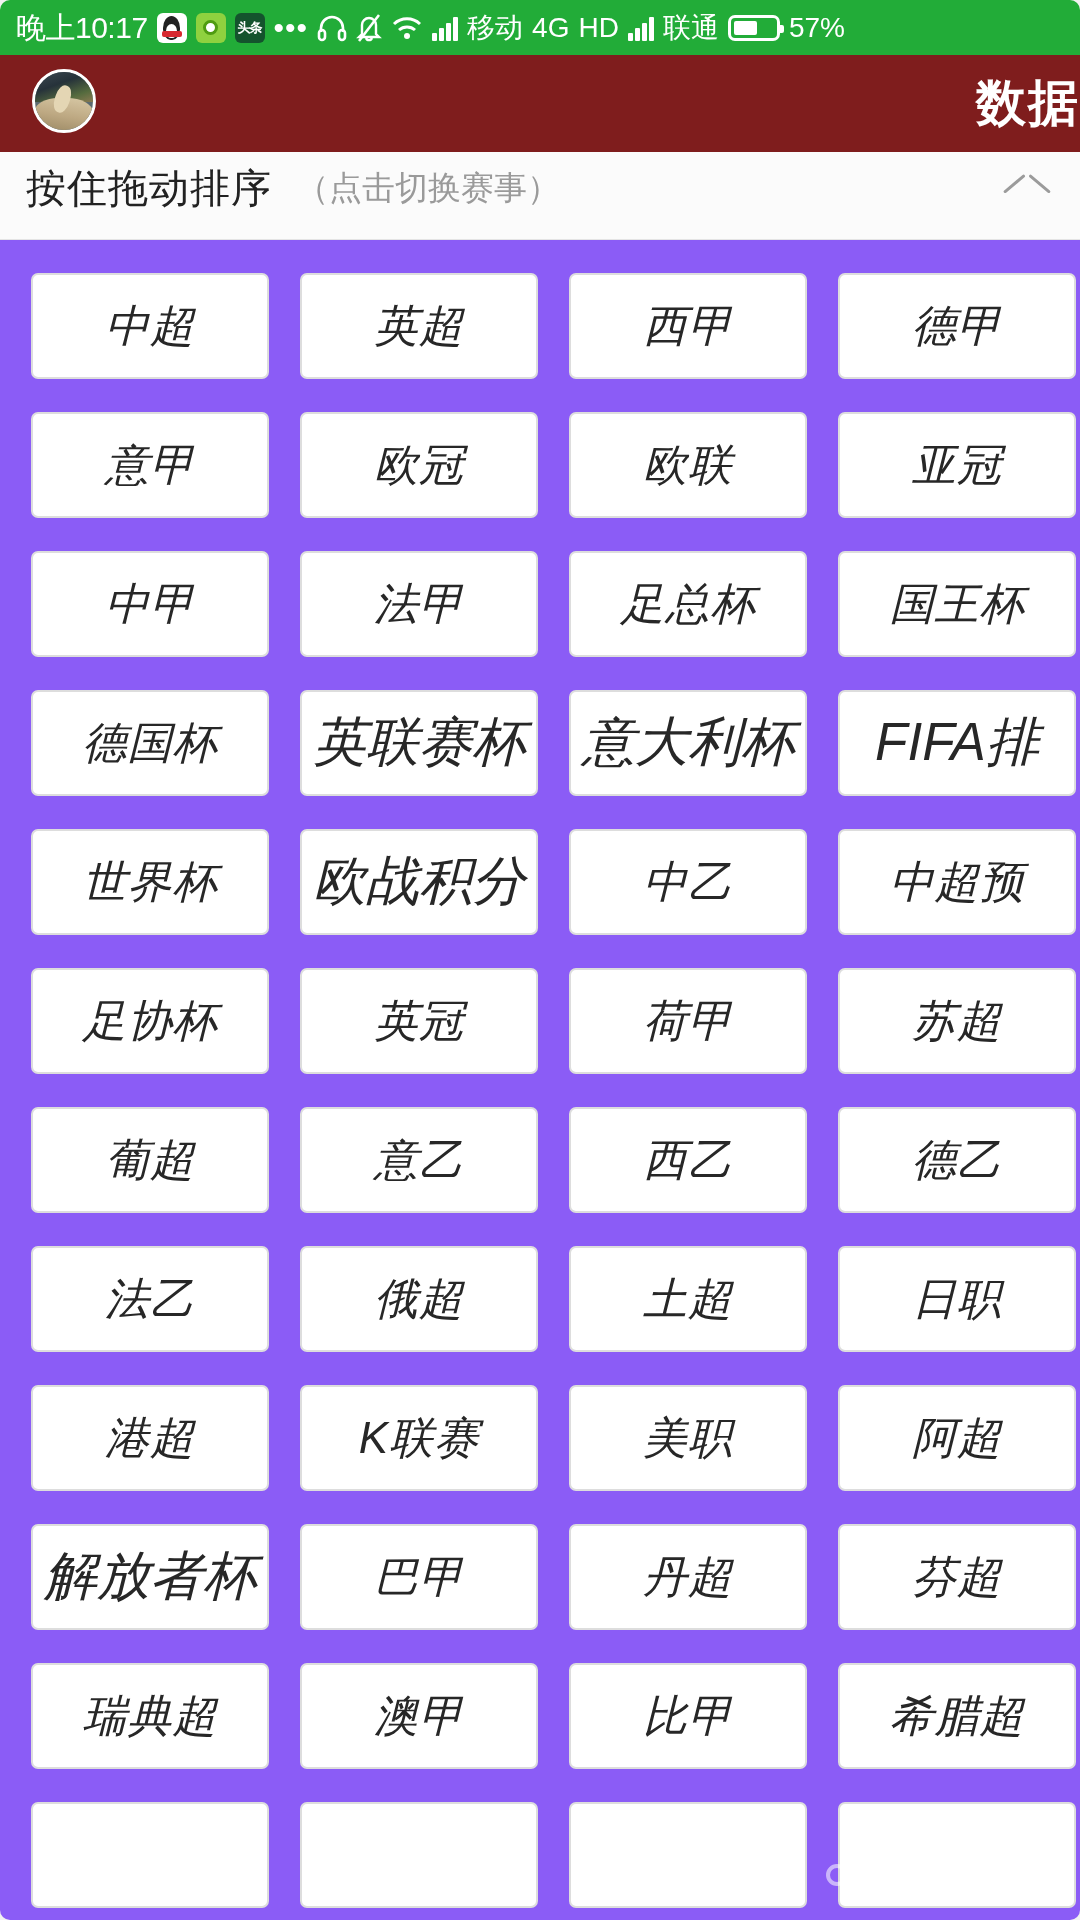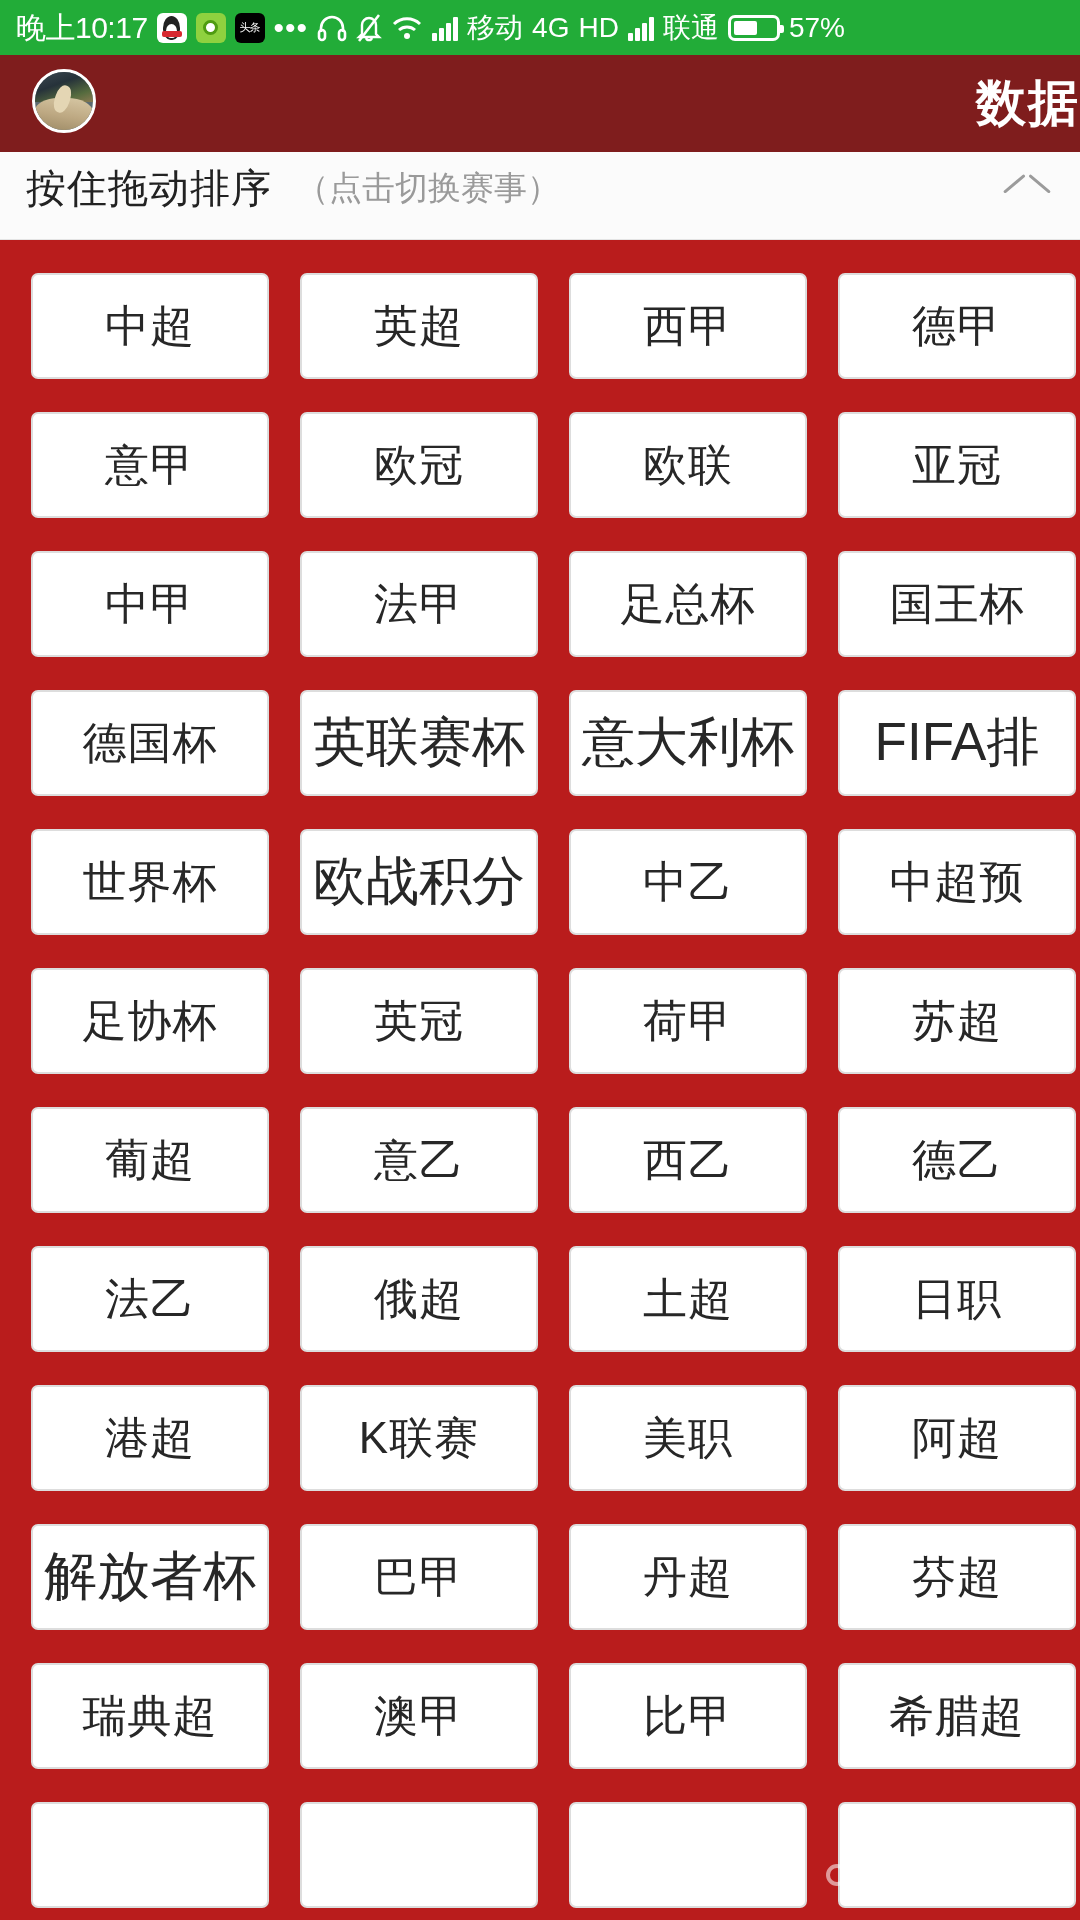--- a/index.html
+++ b/index.html
@@ -11,20 +11,21 @@
     background: #f2f2f2;
     font-family: "Liberation Sans", "DejaVu Sans", sans-serif;
   }
 
   #app {
     position: relative;
     width: 1080px;
     height: 1920px;
     background: #f2f2f2;
     overflow: hidden;
+    border-radius: 10px;
   }
 
   
   .statusbar {
     height: 55px;
     background: #22ac38;
     display: flex;
     align-items: center;
     padding: 0 14px 0 16px;
     box-sizing: border-box;
@@ -83,24 +84,24 @@
   }
   .icon-green .ball {
     width: 15px;
     height: 15px;
     border-radius: 50%;
     background: #ffffff;
     border: 3px solid #4f9c12;
     box-sizing: border-box;
   }
   .icon-red {
-    background: #000000;
+    background: #14532d;
     color: #fff;
-    font-size: 11px;
-    font-weight: normal;
+    font-size: 13px;
+    font-weight: bold;
     letter-spacing: -1px;
   }
   .sb-dots {
     font-size: 30px;
     line-height: 0.4;
     letter-spacing: 1px;
   }
   .sb-ico {
     flex: 0 0 auto;
     display: flex;
@@ -217,25 +218,26 @@
     height: 3px;
     background: #9b9b9b;
     border-radius: 2px;
   }
   .chevron:before { left: 0px;  transform: rotate(-40deg); transform-origin: left center; }
   .chevron:after  { right: 0px; transform: rotate(40deg);  transform-origin: right center; }
 
   
   .grid-wrap {
     position: relative;
-    background: #b91c1c;
+    background: #8b5cf6;
     padding: 33px 16px 0 0;
     height: 1680px;
     box-sizing: border-box;
     overflow: hidden;
+    font-style: italic;
   }
   .grid {
     display: grid;
     grid-template-columns: repeat(4, 238px);
     column-gap: 31px;
     row-gap: 33px;
     padding-left: 31px;
   }
   .cell {
     height: 106px;

